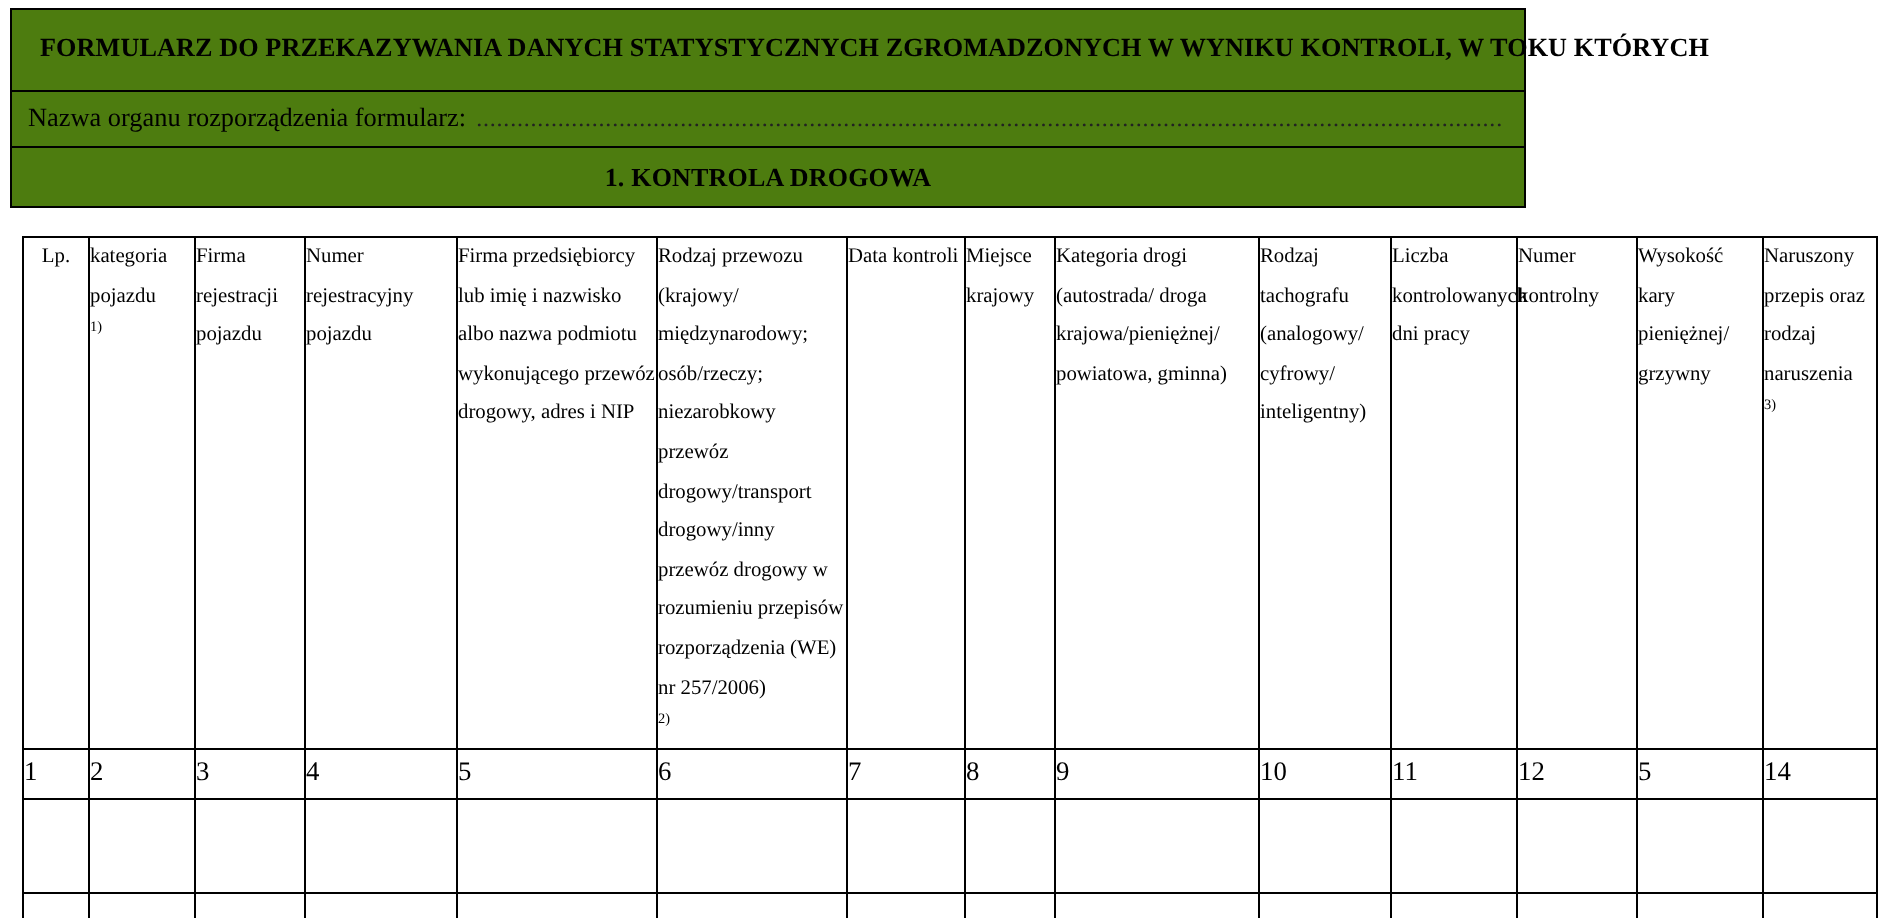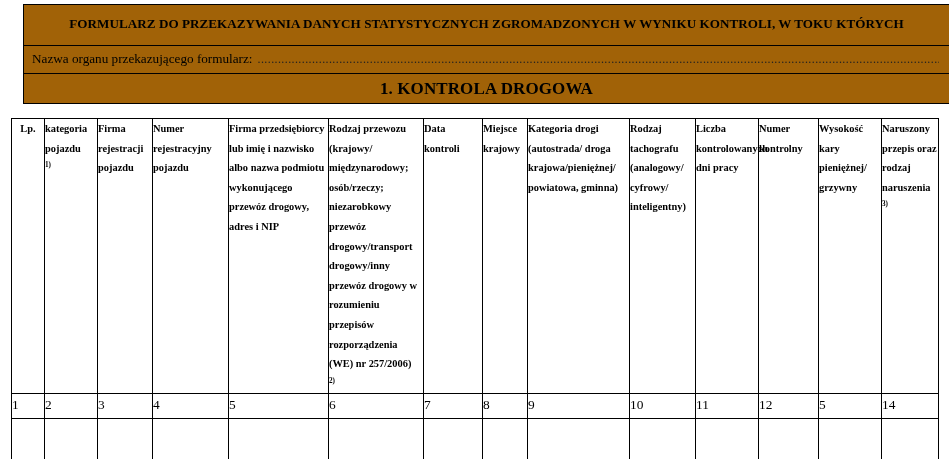--- a/index.html
+++ b/index.html
@@ -19,25 +19,25 @@
   .page {
     position: relative;
     width: 949px;
     height: 459px;
     background: #ffffff;
   }
 
   
   .doc-frame {
     position: absolute;
-    left: 23px;
+    left: 5px;
     top: 4px;
-    width: 927px;
+    width: 758px;
     border: 1px solid #000000;
-    background: #a16207;
+    background: #4d7c0f;
   }
 
   .title-block {
     padding: 7px 14px 9px 14px;
     border-bottom: 1px solid #000000;
   }
   .title-line {
     text-align: center;
     font-weight: bold;
     font-size: 13.1px;
@@ -71,21 +71,21 @@
   }
 
   .section-row {
     height: 29px;
     display: flex;
     align-items: center;
     justify-content: center;
   }
   .section-title {
     font-weight: bold;
-    font-size: 17px;
+    font-size: 13px;
     letter-spacing: 0.1px;
   }
 
   
   .grid-wrap {
     position: absolute;
     left: 11px;
     top: 118px;
     width: 927px;
   }
@@ -96,21 +96,21 @@
   }
   table.grid th,
   table.grid td {
     border: 1px solid #000000;
     vertical-align: top;
     padding: 0;
   }
   .hdr-cell {
     height: 194px;
     padding: 8px 4px 2px 5px;
-    font-weight: bold;
+    font-weight: normal;
     text-align: left;
     font-size: 10.4px;
     line-height: 19.6px;
   }
   .hdr-cell.center { text-align: center; }
   .hdr-text { display: block; }
   sup {
     font-size: 7.2px;
     vertical-align: super;
     line-height: 0;
@@ -134,21 +134,21 @@
 
 <div class="page">
 
   <div class="doc-frame">
 
     <div class="title-block">
       <div class="title-line">FORMULARZ DO PRZEKAZYWANIA DANYCH STATYSTYCZNYCH ZGROMADZONYCH W WYNIKU KONTROLI, W TOKU KTÓRYCH</div>
     </div>
 
     <div class="organ-row">
-      <span class="organ-label">Nazwa organu przekazującego formularz:</span>
+      <span class="organ-label">Nazwa organu rozporządzenia formularz:</span>
       <span class="organ-dots">....................................................................................................................................................................................................................</span>
     </div>
 
     <div class="section-row">
       <span class="section-title">1. KONTROLA DROGOWA</span>
     </div>
 
   </div>
 
   <div class="grid-wrap">

